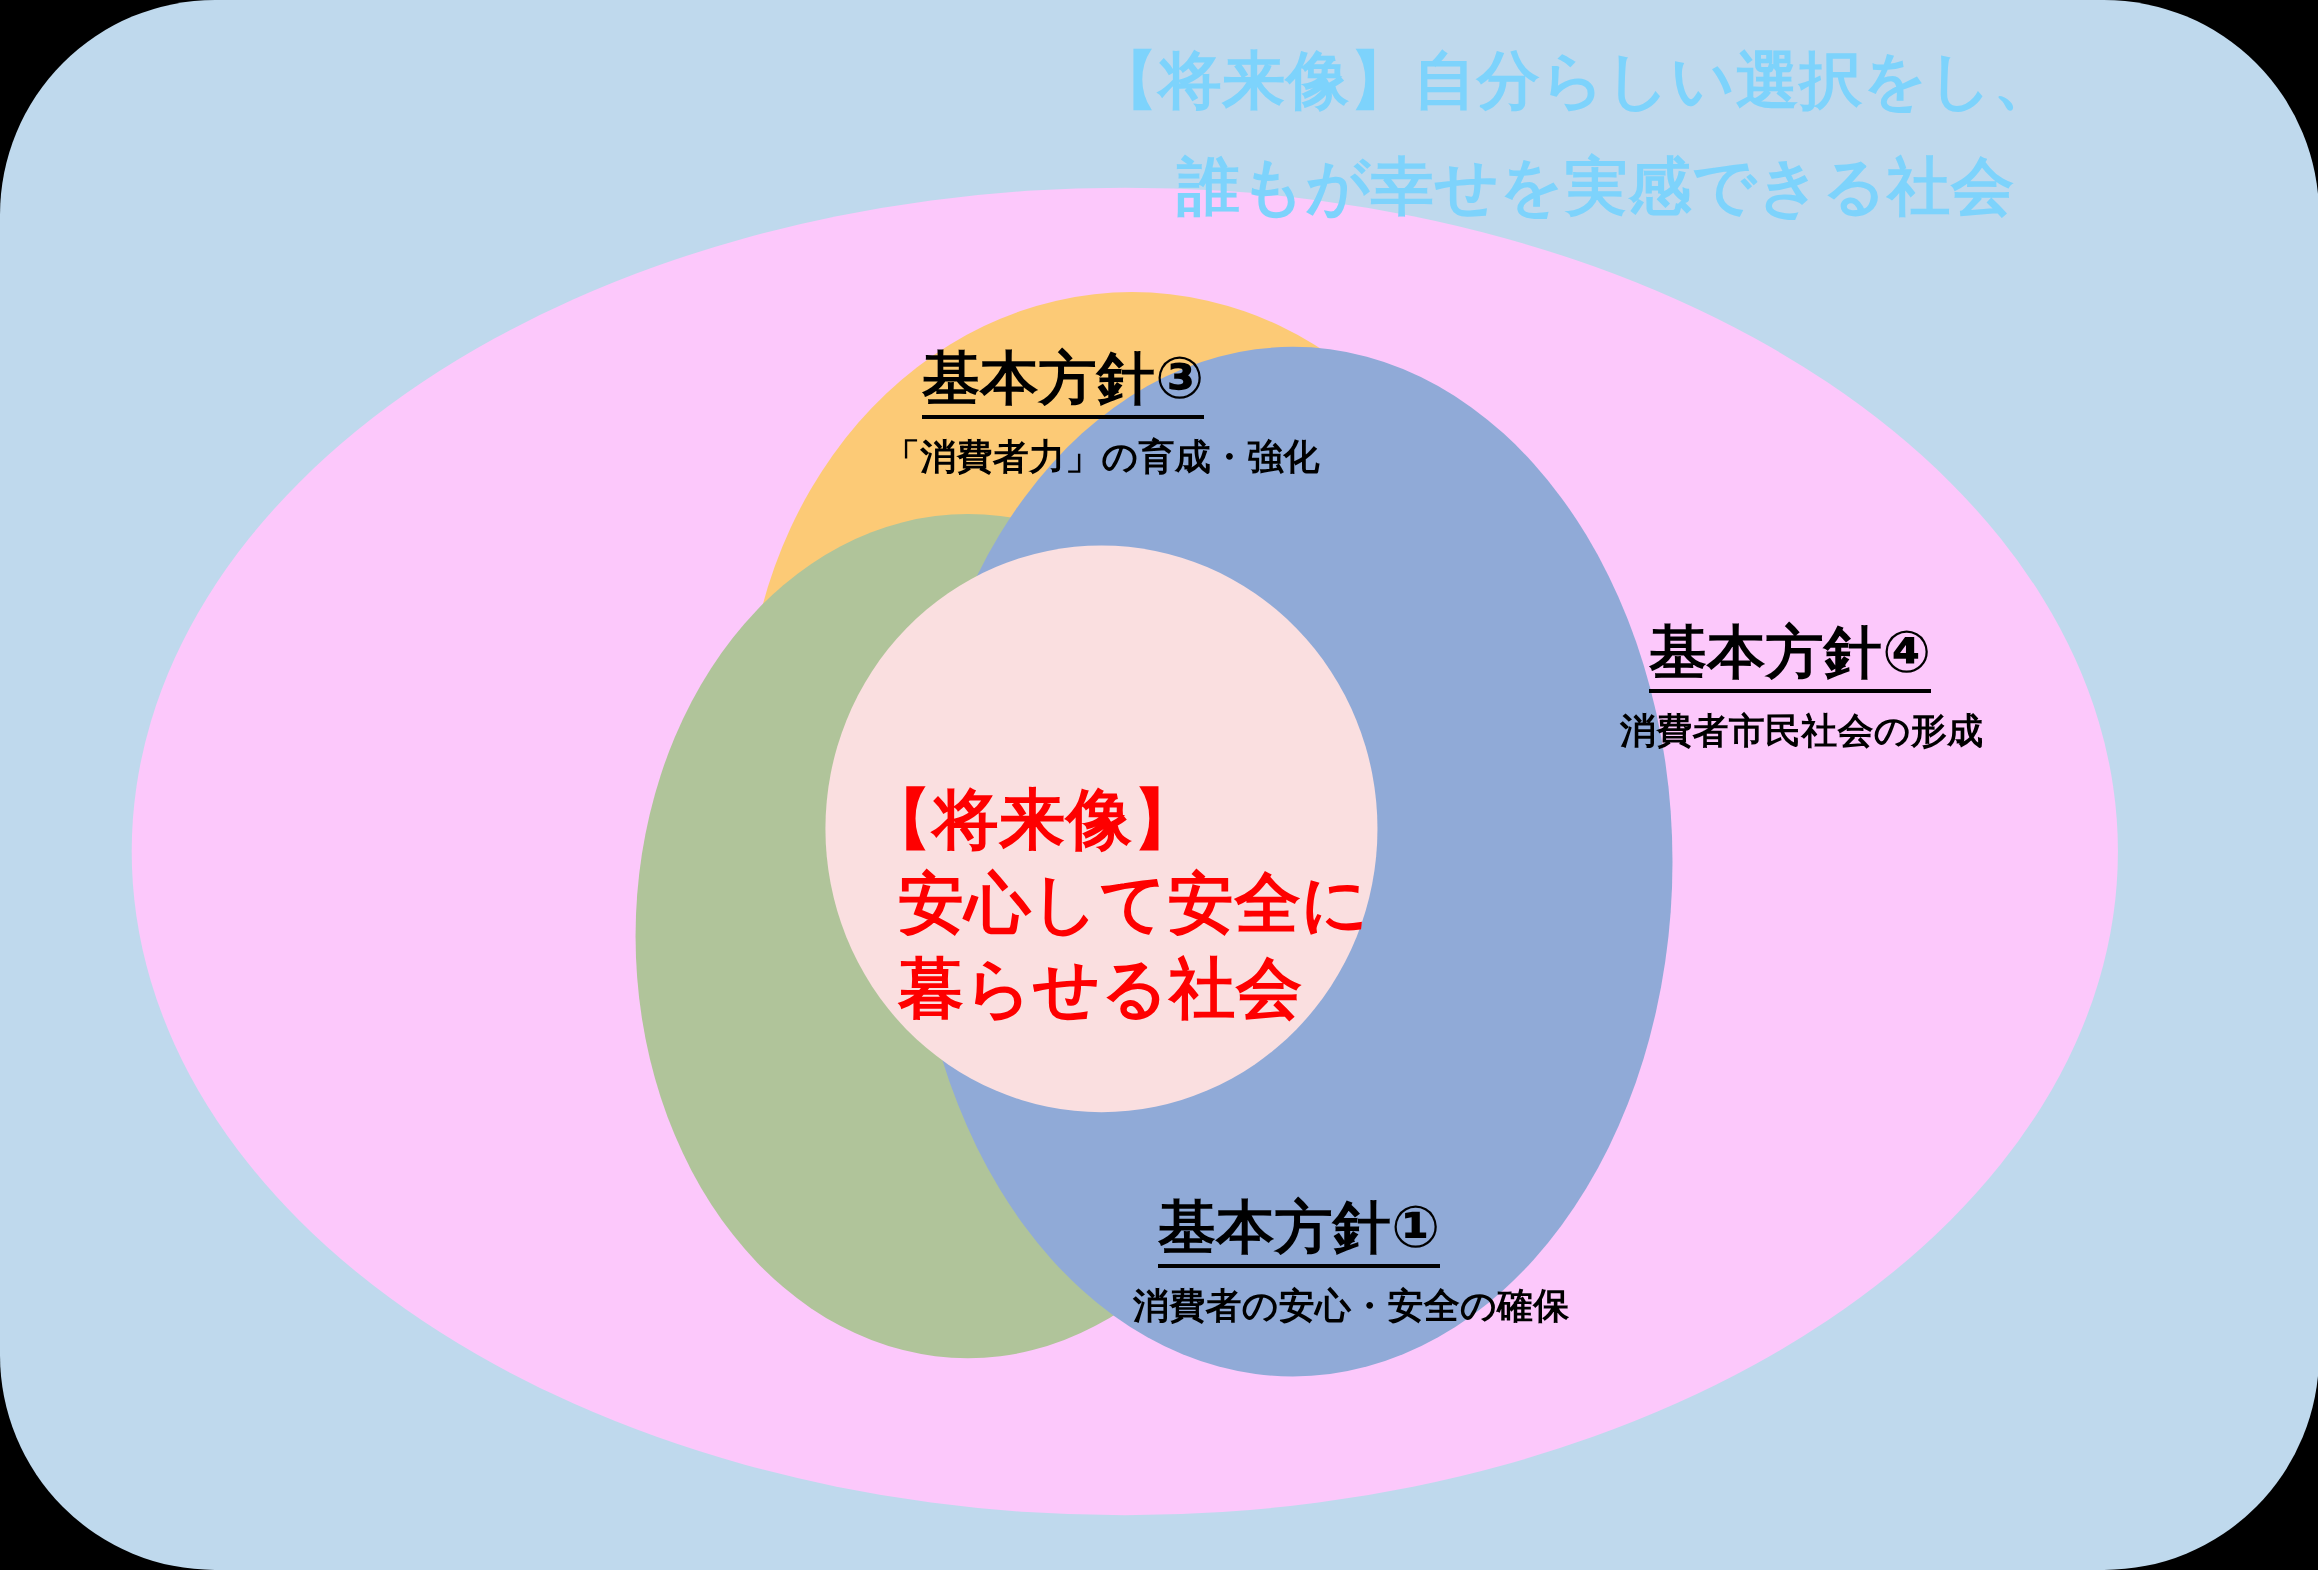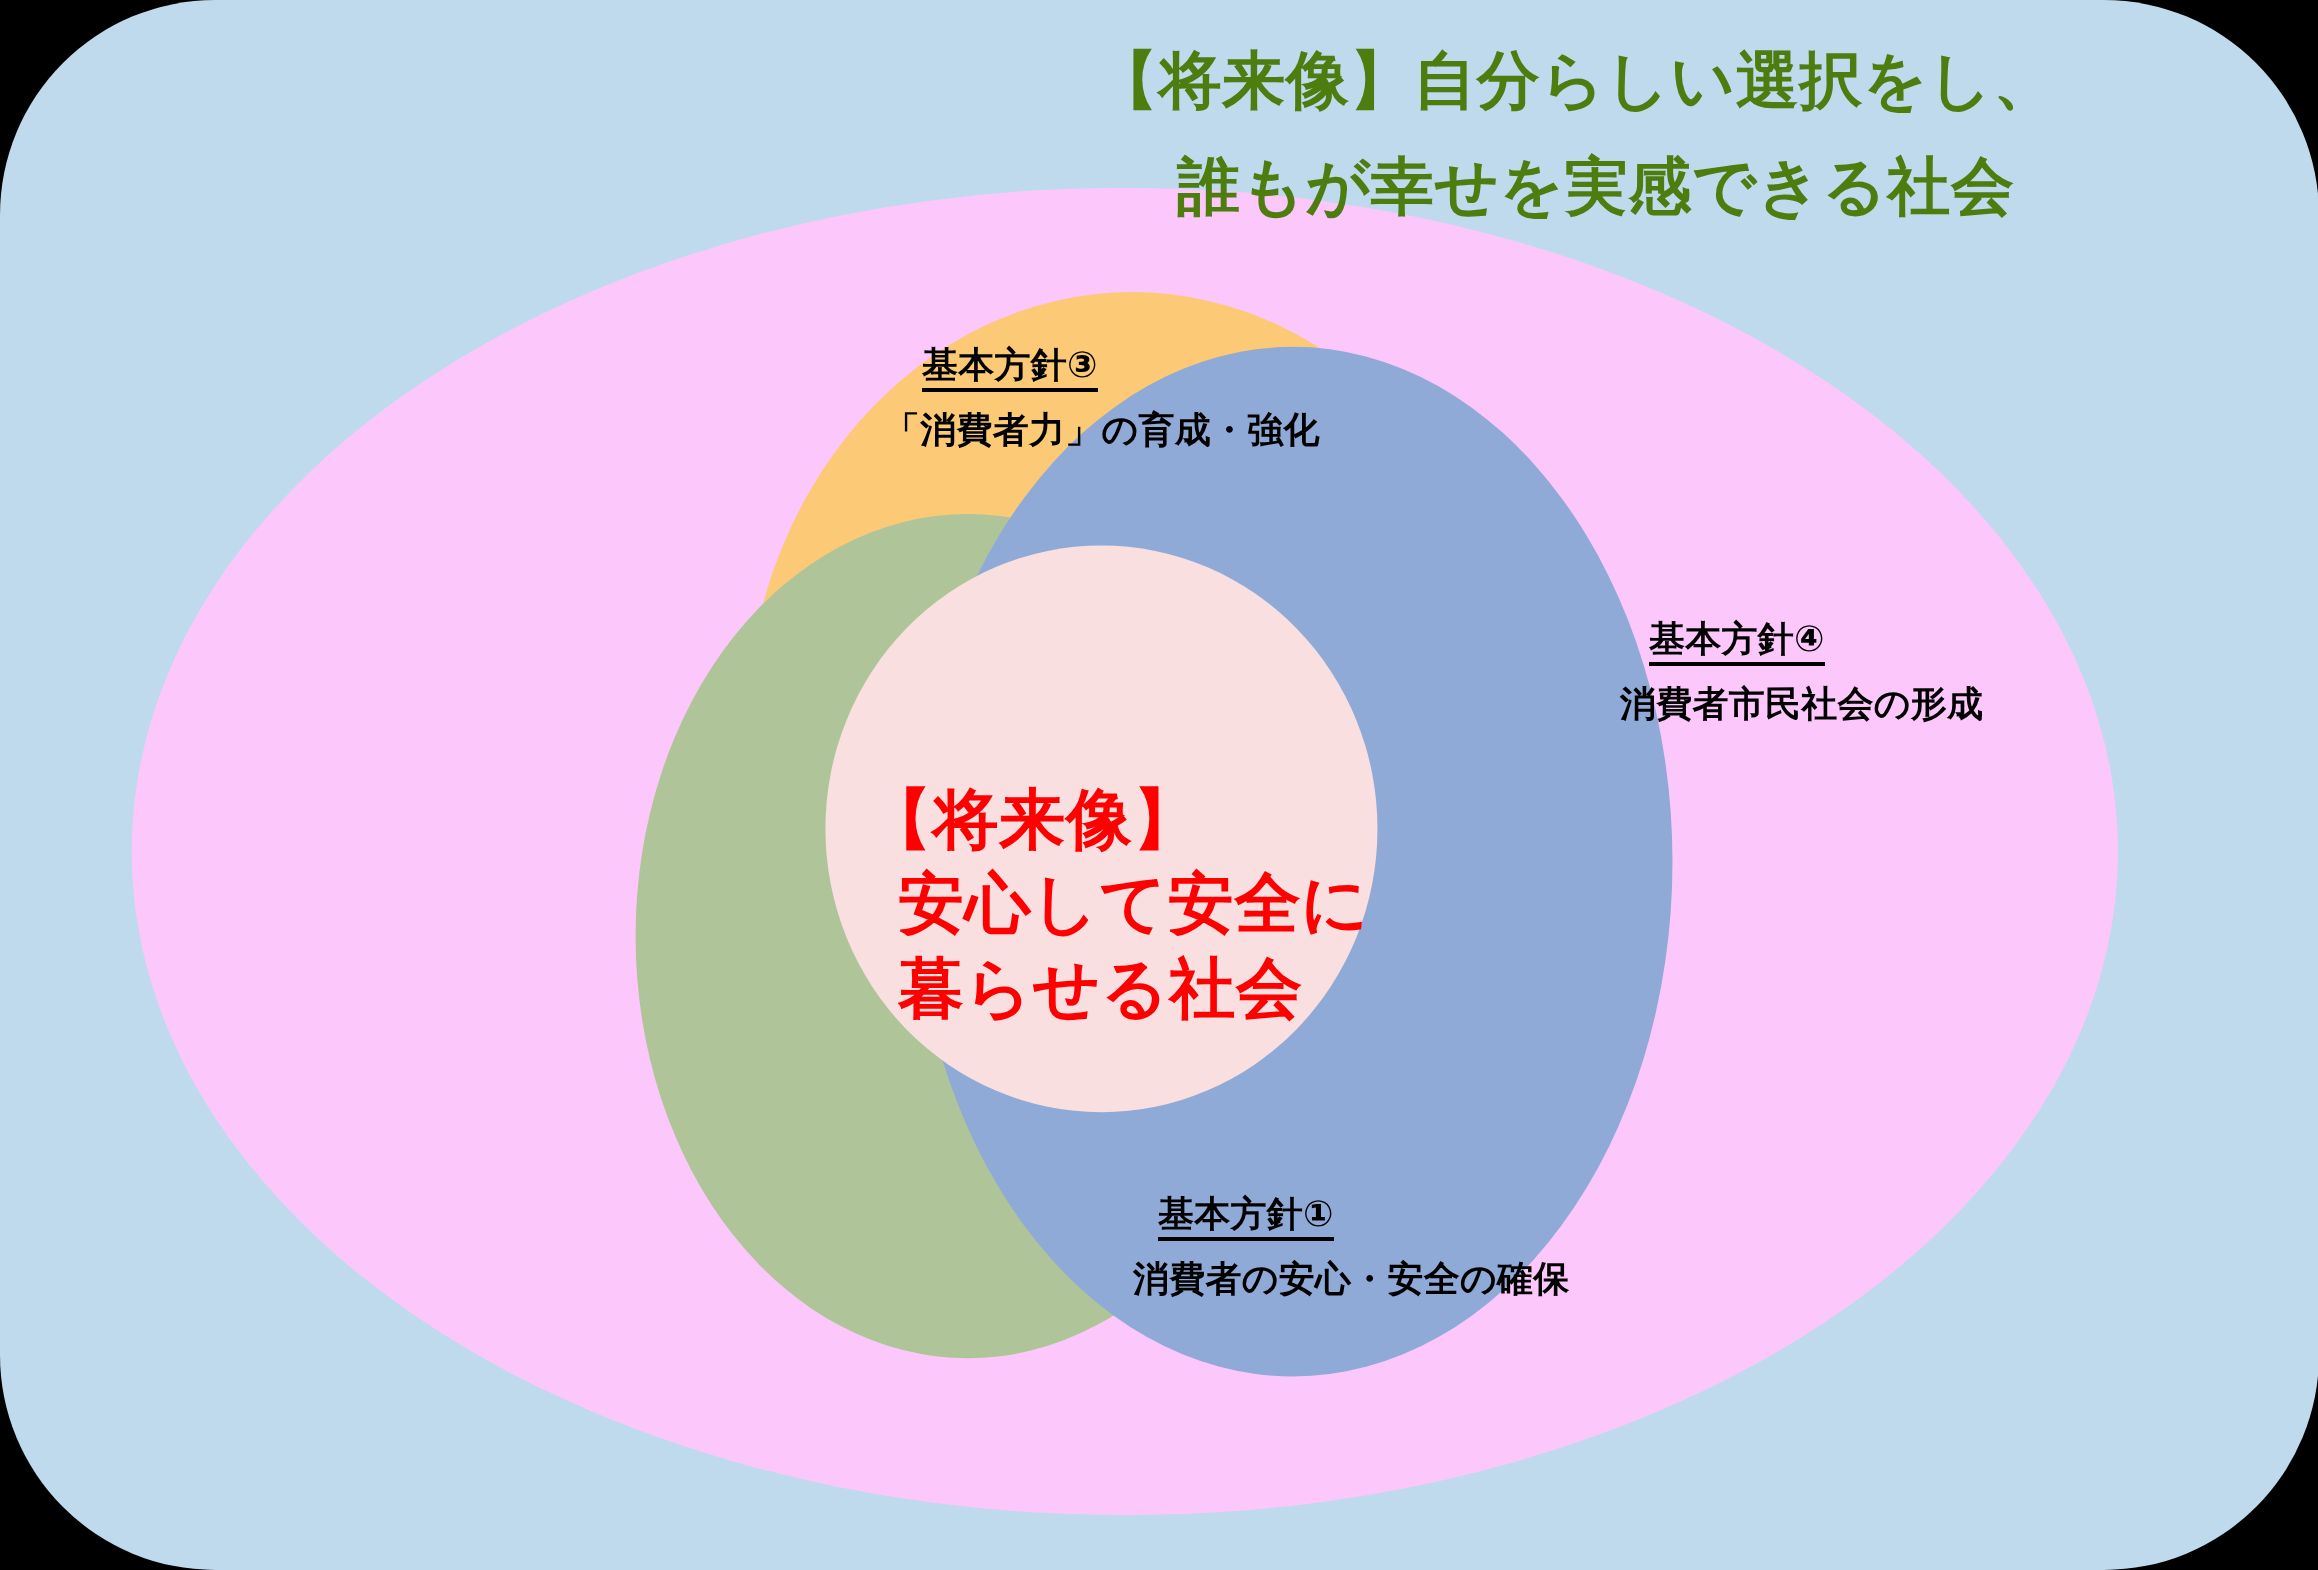--- a/index.html
+++ b/index.html
@@ -55,35 +55,35 @@
     color: #000000;
     font-weight: bold;
     line-height: 1.22;
     white-space: nowrap;
     letter-spacing: 0.02em;
   }
   .lbl .head {
     display: inline-block;
     border-bottom: 4.4px solid #000000;
     padding-bottom: 1.5px;
-    font-size: 36px;
+    font-size: 58px;
   }
   .lbl .body {
     display: block;
     font-size: 36px;
     margin-top: 16px;
   }
   .lbl .body .ln { display: block; }
 
   
   #vision-title {
     position: absolute;
     left: 1095px;
     top: 40px;
-    color: #4d7c0f;
+    color: #7dd3fc;
     font-weight: bold;
     font-size: 63px;
     line-height: 1.30;
     white-space: nowrap;
     letter-spacing: 0.01em;
   }
   #vision-title .ln2 { display: block; padding-left: 82px; margin-top: 24px; }
 
   
   #center-vision {

